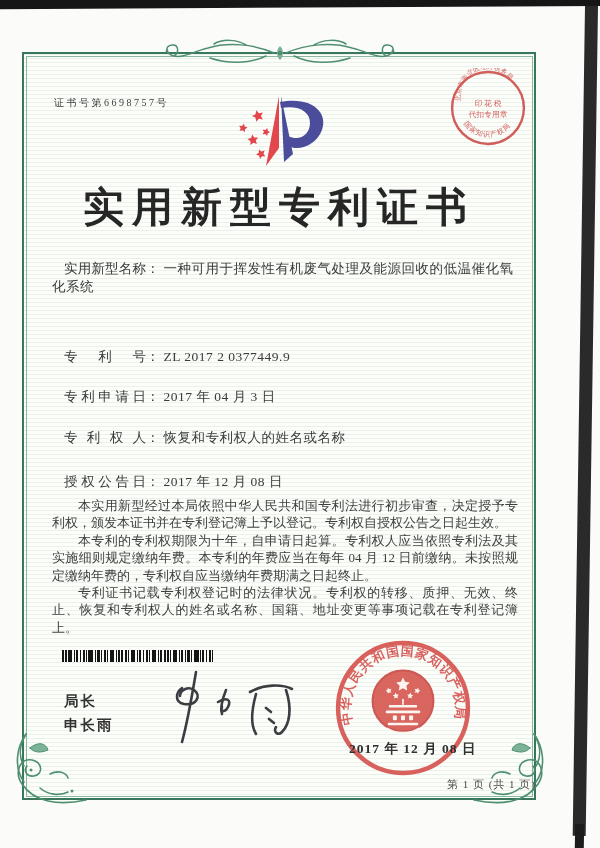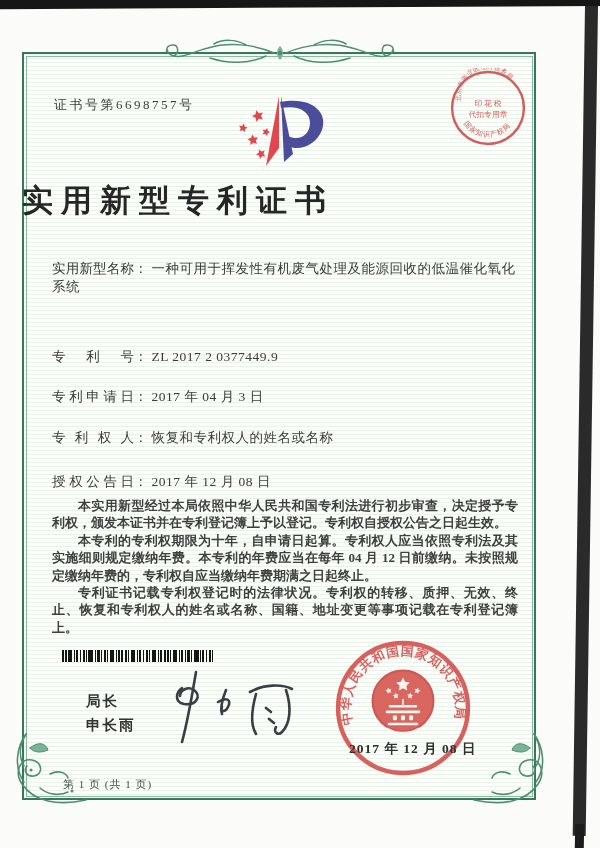--- a/index.html
+++ b/index.html
@@ -24,51 +24,51 @@
     background:
       repeating-linear-gradient(180deg, rgba(126,181,153,0.16) 0 1px, rgba(255,255,255,0) 1px 4px),
       #fdfdfa;
   }
   .frame-inner{position:absolute;inset:1.5px;border:1px solid #8ab7a0;pointer-events:none;}
   .orn{color:#4d8f6e;}
   .orn-top{left:160px;top:38px;width:240px;height:30px;}
   .orn-bl{left:6px;top:726px;width:84px;height:84px;}
   .orn-br{left:470px;top:726px;width:84px;height:84px;transform:scaleX(-1);}
   
-  .cert-no{left:54px;top:96px;font-size:13px;letter-spacing:2.5px;color:#3d3d3d;}
+  .cert-no{left:54px;top:96px;font-size:10px;letter-spacing:2.5px;color:#3d3d3d;}
   .logo{left:228px;top:92px;width:112px;height:88px;}
   .title{
-    left:22px;top:180px;width:514px;
-    font-size:31px;font-weight:600;letter-spacing:8px;color:#262626;
+    left:22px;top:180px;width:514px;text-align:center;
+    font-size:41px;font-weight:600;letter-spacing:8px;color:#262626;
   }
   
   .field{left:52px;width:470px;font-size:13.5px;color:#3b3b3b;}
-  .flabel{display:inline-block;width:82px;text-align:justify;text-align-last:justify;vertical-align:top;}
+  .flabel{display:inline-block;width:82px;text-align:justify;text-align-last:justify;vertical-align:top;margin-left:12px;}
   .fcolon{display:inline-block;margin-right:4px;}
   .fvalue{letter-spacing:0.5px;}
   
   .paras{left:52px;top:497px;width:466px;font-size:13px;line-height:17.4px;
     text-align:justify;color:#3f3f3f;}
-  .paras p{margin:0;text-indent:2em;font-weight:bold;}
+  .paras p{margin:0;text-indent:2em;}
   
   .barcode{left:62px;top:650px;width:152px;height:12px;
     background:
       repeating-linear-gradient(90deg,#151515 0 1px,transparent 1px 3px),
       repeating-linear-gradient(90deg,#151515 0 2px,transparent 2px 7px),
       repeating-linear-gradient(90deg,transparent 0 4px,#151515 4px 5px,transparent 5px 11px);
   }
   .commissioner{left:64px;font-family:"Liberation Sans","DejaVu Sans",sans-serif;
-    font-weight:600;font-size:14.5px;color:#333;letter-spacing:2px;margin-left:22px;}
+    font-weight:600;font-size:14.5px;color:#333;letter-spacing:2px;}
   .sig{left:152px;top:662px;width:160px;height:96px;}
   .seal{left:332px;top:637px;width:142px;height:142px;z-index:4;}
   .stamp{left:448px;top:68px;width:80px;height:80px;}
   .issue-date{left:349px;top:740px;font-size:13.5px;font-weight:600;color:#303030;
     letter-spacing:1px;z-index:5;}
-  .footer{left:22px;top:777px;width:514px;text-align:left;font-size:11px;
-    color:#4c4c4c;letter-spacing:1px;padding-left:41px;}
+  .footer{left:22px;top:777px;width:514px;text-align:right;font-size:11px;
+    color:#4c4c4c;letter-spacing:1px;}
 </style>
 </head>
 <body>
 
 <div class="abs" style="left:0;top:0;width:600px;height:848px;">
 
   <div class="abs scan-top"></div>
   <div class="abs scan-right"></div>
   <div class="abs scan-mark"></div>
 

